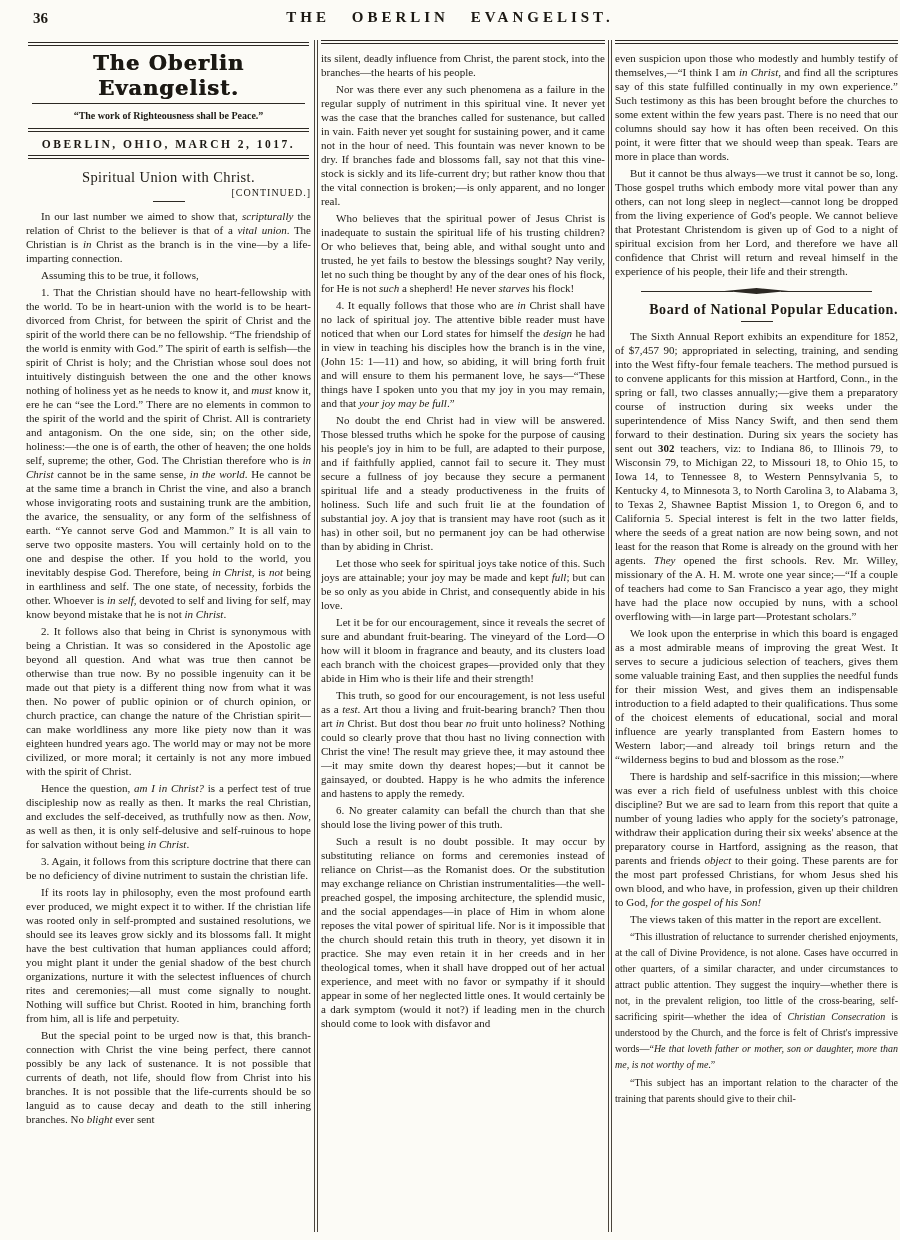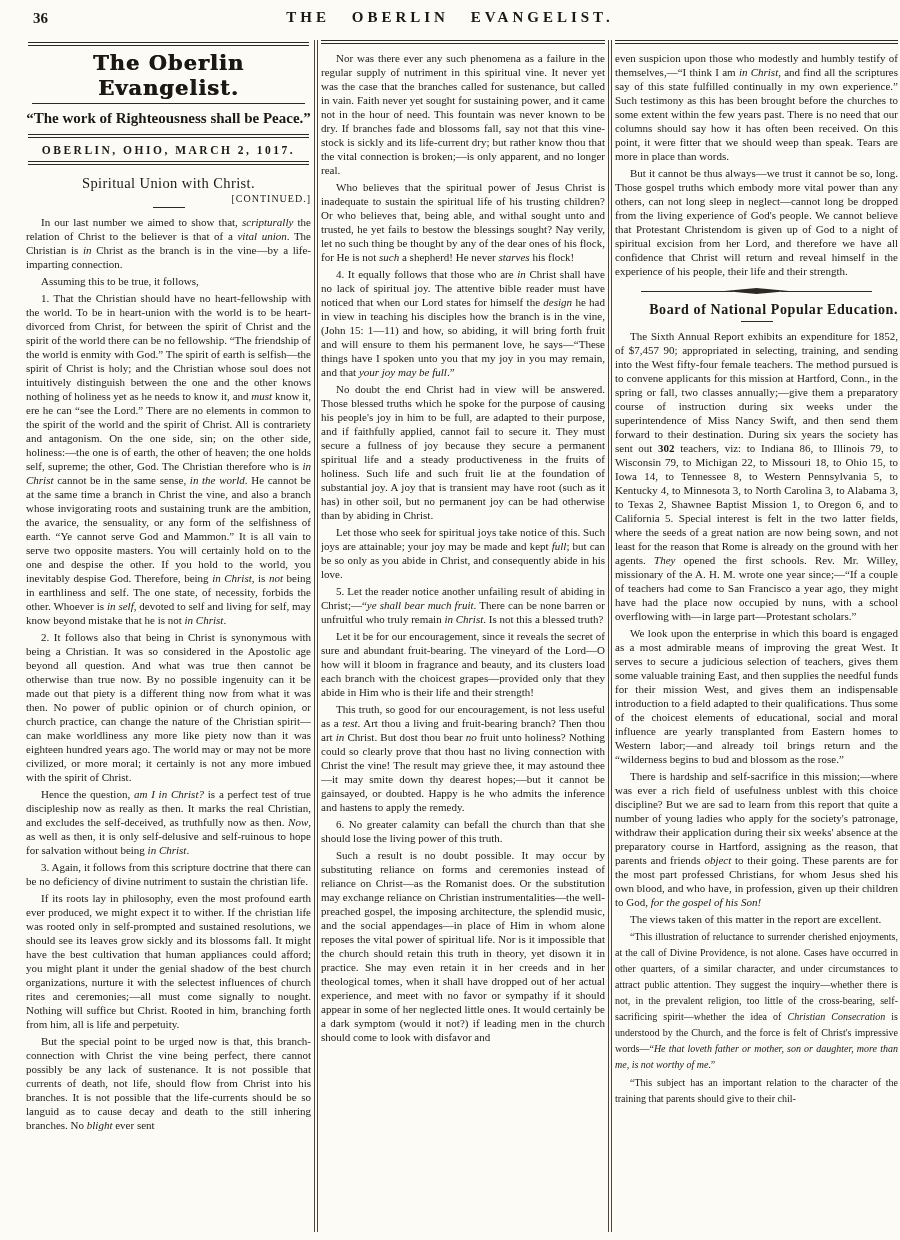--- a/index.html
+++ b/index.html
@@ -31,21 +31,21 @@
   .head-rule{width:32px;border-top:1.5px solid #2c2823;margin:3px auto 7px;}
   
   .masthead{margin-top:2px;}
   .masthead-title{
     margin:4px 0 3px;text-align:center;
     font-family:"DejaVu Serif",serif;font-weight:bold;
     font-size:21px;letter-spacing:1px;
     text-shadow:0.6px 0 0 currentColor;
   }
   .masthead .rule-thin{margin:2px 6px;}
-  .motto{margin:6px 0 7px;text-align:center;font-size:15px;font-weight:bold;}
+  .motto{margin:6px 0 7px;text-align:center;font-size:10px;font-weight:bold;}
   .masthead .rule-double{margin:0 2px;}
   .dateline{margin:6px 0 5px;text-align:center;font-size:11.5px;font-weight:bold;letter-spacing:2.5px;}
   
   .article-title{margin:10px 0 1px;text-align:center;font-size:14.5px;font-weight:normal;letter-spacing:0.4px;}
   .continued{margin:0;text-align:right;font-size:10px;letter-spacing:1px;}
   .article2-title{margin:8px 0 1px;text-align:right;font-size:14px;font-weight:bold;letter-spacing:0.6px;}
   
   .col-body p{
     margin:0 0 3px;text-indent:15px;text-align:justify;
     font-size:11px;line-height:14px;
@@ -93,26 +93,26 @@
           <p>If its roots lay in philosophy, even the most profound earth ever produced, we might expect it to wither. If the christian life was rooted only in self-prompted and sustained resolutions, we should see its leaves grow sickly and its blossoms fall. It might have the best cultivation that human appliances could afford; you might plant it under the genial shadow of the best church organizations, nurture it with the selectest influences of church rites and ceremonies;—all must come signally to nought. Nothing will suffice but Christ. Rooted in him, branching forth from him, all is life and perpetuity.</p>
           <p>But the special point to be urged now is that, this branch-connection with Christ the vine being perfect, there cannot possibly be any lack of sustenance. It is not possible that currents of death, not life, should flow from Christ into his branches. It is not possible that the life-currents should be so languid as to cause decay and death to the still inhering branches. No <em>blight</em> ever sent</p>
         </div>
     </div>
 
     <div class="vsep"></div>
 
     <div class="col col-2">
       <div class="top-rule"></div>
       <div class="col-body">
+          <p class="noindent">its silent, deadly influence from Christ, the parent stock, into the branches—the hearts of his people.</p>
           <p>Nor was there ever any such phenomena as a failure in the regular supply of nutriment in this spiritual vine. It never yet was the case that the branches called for sustenance, but called in vain. Faith never yet sought for sustaining power, and it came not in the hour of need. This fountain was never known to be dry. If branches fade and blossoms fall, say not that this vine-stock is sickly and its life-current dry; but rather know thou that the vital connection is broken;—is only apparent, and no longer real.</p>
           <p>Who believes that the spiritual power of Jesus Christ is inadequate to sustain the spiritual life of his trusting children? Or who believes that, being able, and withal sought unto and trusted, he yet fails to bestow the blessings sought? Nay verily, let no such thing be thought by any of the dear ones of his flock, for He is not <em>such</em> a shepherd! He never <em>starves</em> his flock!</p>
           <p>4. It equally follows that those who are <em>in</em> Christ shall have no lack of spiritual joy. The attentive bible reader must have noticed that when our Lord states for himself the <em>design</em> he had in view in teaching his disciples how the branch is in the vine, (John 15: 1—11) and how, so abiding, it will bring forth fruit and will ensure to them his permanent love, he says—“These things have I spoken unto you that my joy in you may remain, and that <em>your joy may be full</em>.”</p>
           <p>No doubt the end Christ had in view will be answered. Those blessed truths which he spoke for the purpose of causing his people's joy in him to be full, are adapted to their purpose, and if faithfully applied, cannot fail to secure it. They must secure a fullness of joy because they secure a permanent spiritual life and a steady productiveness in the fruits of holiness. Such life and such fruit lie at the foundation of substantial joy. A joy that is transient may have root (such as it has) in other soil, but no permanent joy can be had otherwise than by abiding in Christ.</p>
           <p>Let those who seek for spiritual joys take notice of this. Such joys are attainable; your joy may be made and kept <em>full</em>; but can be so only as you abide in Christ, and consequently abide in his love.</p>
-          <p>5. Let the reader notice another unfailing result of abiding in Christ;—“<em>ye shall bear much fruit</em>. There can be none barren or unfruitful who truly remain <em>in Christ</em>. Is not this a blessed truth?</p>
           <p>Let it be for our encouragement, since it reveals the secret of sure and abundant fruit-bearing. The vineyard of the Lord—O how will it bloom in fragrance and beauty, and its clusters load each branch with the choicest grapes—provided only that they abide in Him who is their life and their strength!</p>
           <p>This truth, so good for our encouragement, is not less useful as a <em>test</em>. Art thou a living and fruit-bearing branch? Then thou art <em>in</em> Christ. But dost thou bear <em>no</em> fruit unto holiness? Nothing could so clearly prove that thou hast no living connection with Christ the vine! The result may grieve thee, it may astound thee—it may smite down thy dearest hopes;—but it cannot be gainsayed, or doubted. Happy is he who admits the inference and hastens to apply the remedy.</p>
           <p>6. No greater calamity can befall the church than that she should lose the living power of this truth.</p>
           <p>Such a result is no doubt possible. It may occur by substituting reliance on forms and ceremonies instead of reliance on Christ—as the Romanist does. Or the substitution may exchange reliance on Christian instrumentalities—the well-preached gospel, the imposing architecture, the splendid music, and the social appendages—in place of Him in whom alone reposes the vital power of spiritual life. Nor is it impossible that the church should retain this truth in theory, yet disown it in practice. She may even retain it in her creeds and in her theological tomes, when it shall have dropped out of her actual experience, and meet with no favor or sympathy if it should appear in some of her neglected little ones. It would certainly be a dark symptom (would it not?) if leading men in the church should come to look with disfavor and</p>
         </div>
     </div>
 
     <div class="vsep"></div>
 
     <div class="col col-3">

